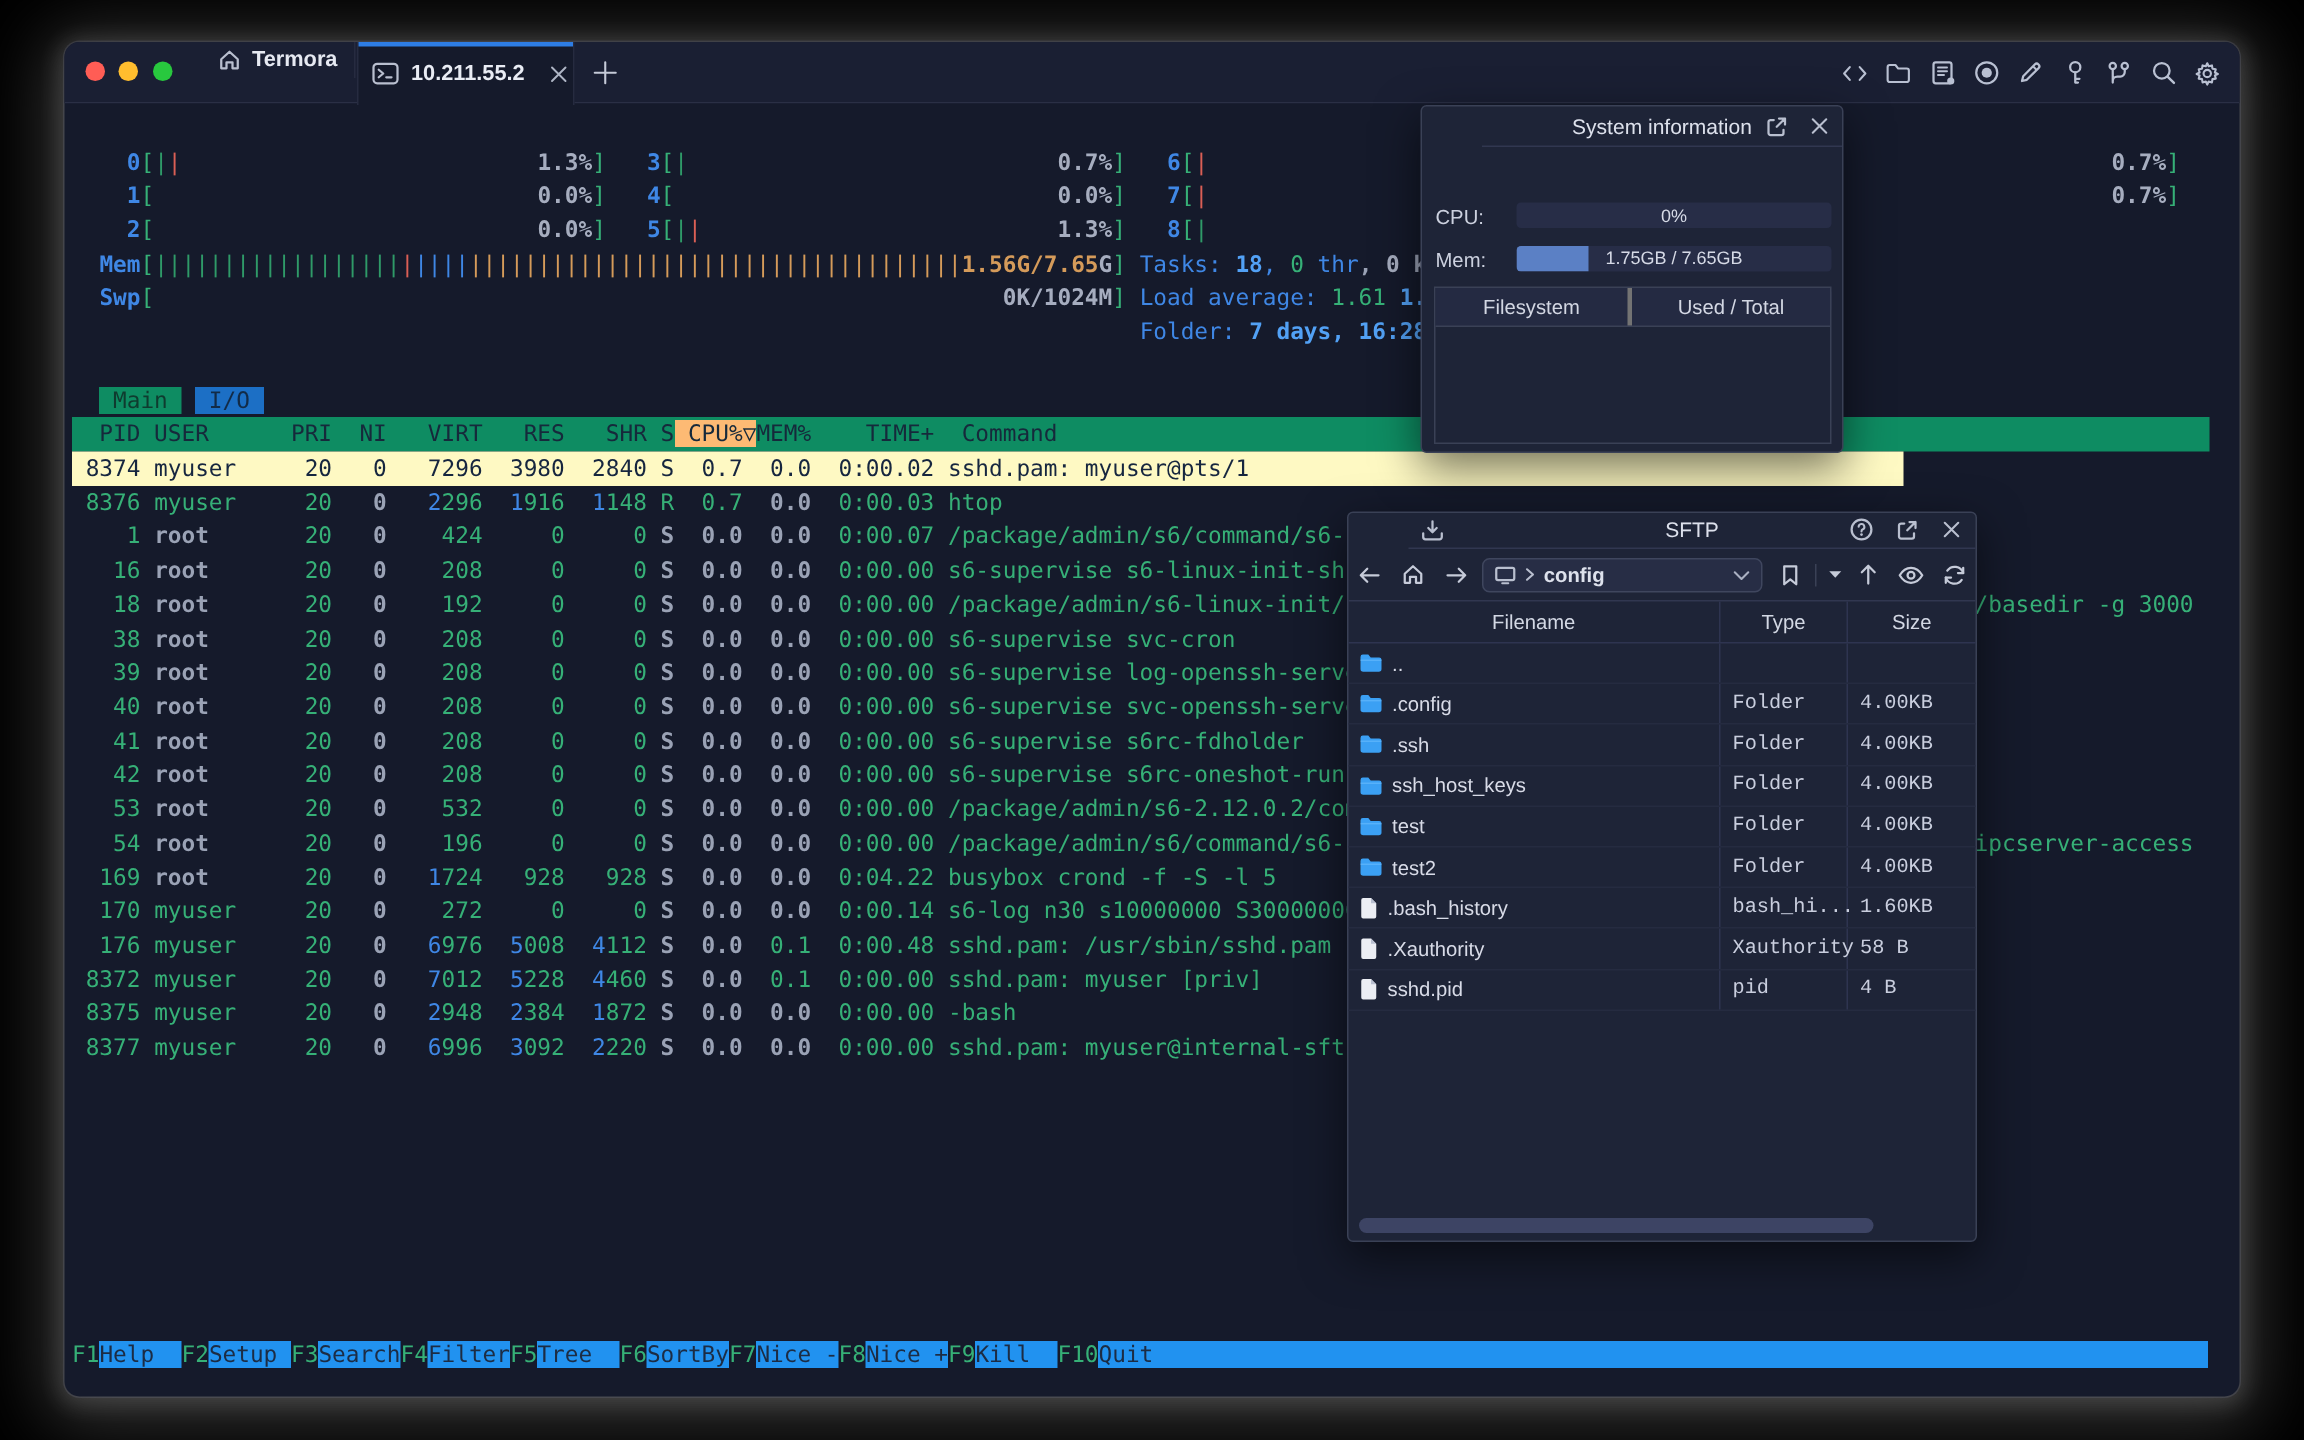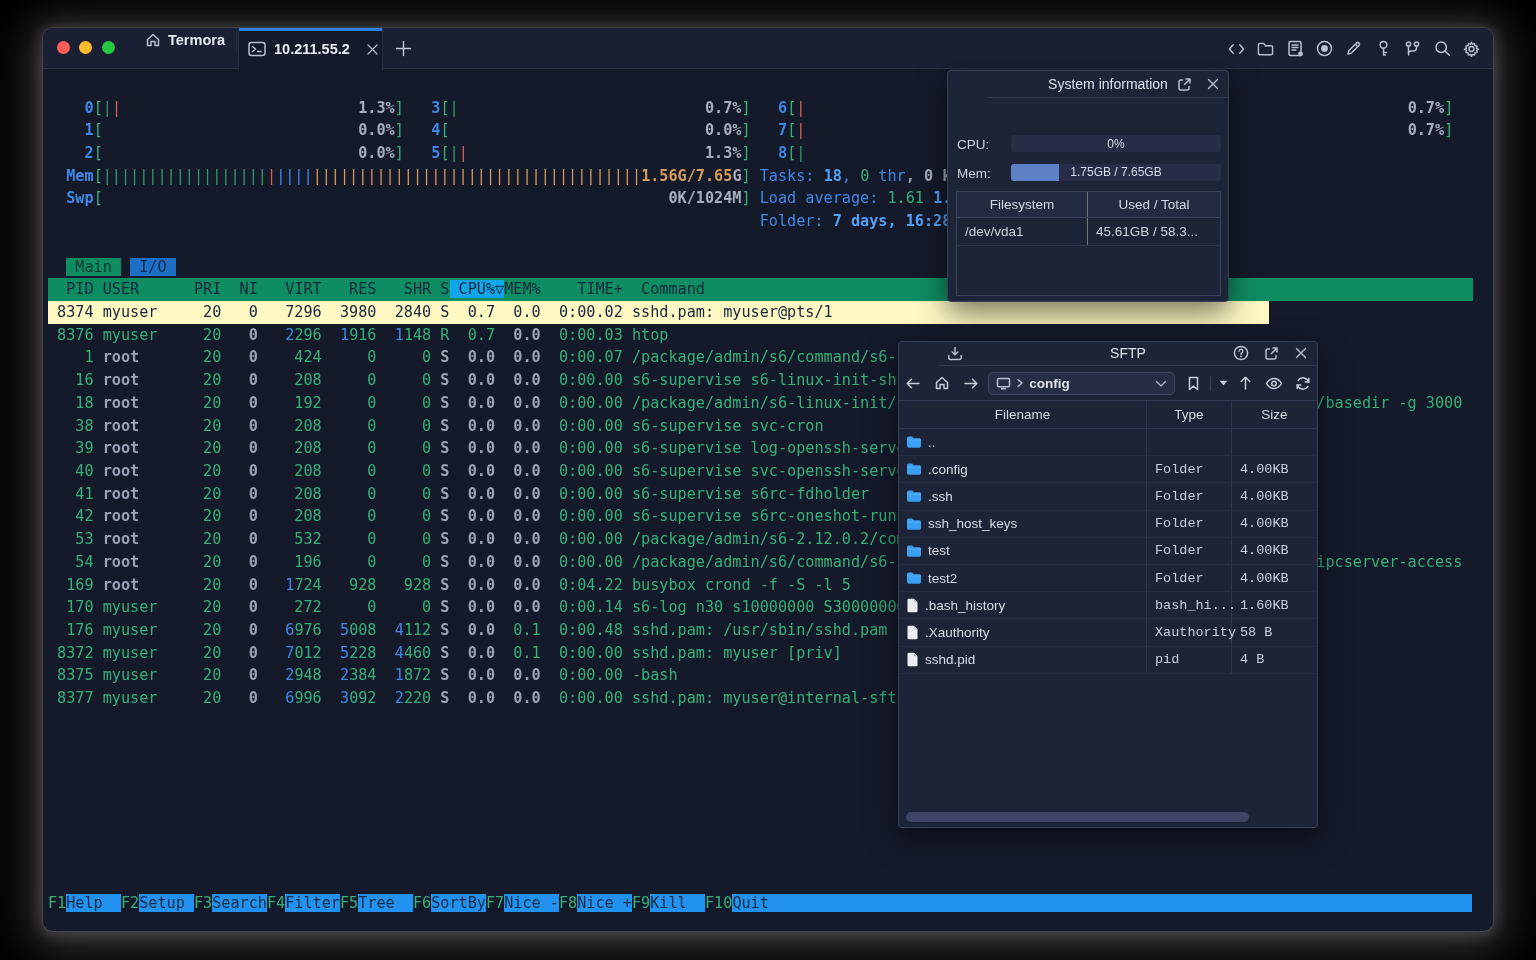--- a/index.html
+++ b/index.html
@@ -55,21 +55,21 @@
 .mtr{ color:#3f87e5; font-weight:bold; }
 .br { color:#36b077; }
 .pct{ color:#a6adbf; font-weight:bold; }
 .ob { color:#d59b5a; font-weight:bold; }
 .tg { color:#2f9a68; }
 .tr { color:#da5f55; }
 .tb { color:#3f87e5; }
 .to { color:#d59b5a; }
 .s  { color:#16263f; }
 .h  { color:#16293b; }
-.hsel { color:#16293b; background:#0ea5e9; }
+.hsel { color:#16293b; background:#fdba74; }
 .tabmain { color:#0f3b2f; background:#0e8c62; }
 .tabio   { color:#122b47; background:#1c6fc5; }
 .fk { color:#36b077; }
 .fb { color:#1c2c44; background:#2192f0; }
 
 
 .panel { position:absolute; background:#1e2437; border:1px solid #3a4156;
   border-radius:4px; box-shadow:0 10px 30px rgba(0,0,0,.55);padding-left:40px; }
 .panel-titlebar { position:relative; display:flex; align-items:center;
   border-bottom:1px solid #313750; }
@@ -88,21 +88,21 @@
   border-radius:3px; overflow:hidden; }
 .sibar .fill { position:absolute; left:0; top:0; bottom:0; background:#5b80c5; }
 .sibar .txt { position:absolute; left:0; right:0; top:0; bottom:0;
   display:flex; align-items:center; justify-content:center;
   color:#d6dae6; font-size:12px; }
 .sitable { position:absolute; left:8px; top:120px; width:265px; height:105px;
   border:1px solid #3a4156; font-size:13.5px; color:#ccd1de; }
 .sitable .hrow { display:flex; height:26px; background:#242a42;
   border-bottom:1px solid #3a4156; font-weight:400; color:#d3d7e3; }
 .sitable .hrow div, .sitable .drow div { display:flex; align-items:center; }
-.sitable .c1 { width:131px; border-right:1px solid #737373;
+.sitable .c1 { width:131px; border-right:3px solid #737373;
   justify-content:center; }
 .sitable .c2 { flex:1; justify-content:center; }
 .sitable .drow { display:flex; height:28px; border-bottom:1px solid #2b3149; }
 .sitable .drow .c1 { justify-content:flex-start; padding-left:8px; }
 .sitable .drow .c2 { justify-content:flex-start; padding-left:8px; }
 
 
 #sftp { left:898px; top:341px; width:420px; height:487px; }
 #sftp .panel-titlebar { height:23.5px; }
 #sftp .lefticon { position:absolute; left:8px; }
@@ -302,24 +302,20 @@
    <span class="sibar">
     <span class="fill" id="swapfill" style="width: 0%;"></span>
     <span class="txt">0 B / 1.00GB</span>
    </span>
   </div>
   <div class="sitable">
    <div class="hrow">
     <div class="c1">Filesystem</div>
     <div class="c2">Used / Total</div>
    </div>
-   <div class="drow">
-    <div class="c1">/dev/vda1</div>
-    <div class="c2">45.61GB / 58.3...</div>
-   </div>
   </div>
  </div>
  <div class="panel" id="sftp">
   <div class="panel-titlebar">
    <span class="pic lefticon">
           <svg width="16" height="15" viewBox="0 0 16 15" fill="none">
             <path d="M8 1.5 V8.5 M5.2 6 L8 8.8 L10.8 6" stroke="currentColor" stroke-width="1.5" stroke-linecap="round" stroke-linejoin="round"></path>
             <path d="M1.8 9.5 V12 a1.5 1.5 0 0 0 1.5 1.5 h9.4 a1.5 1.5 0 0 0 1.5 -1.5 V9.5" stroke="currentColor" stroke-width="1.5" stroke-linecap="round" stroke-linejoin="round"></path>
           </svg>
         </span>

